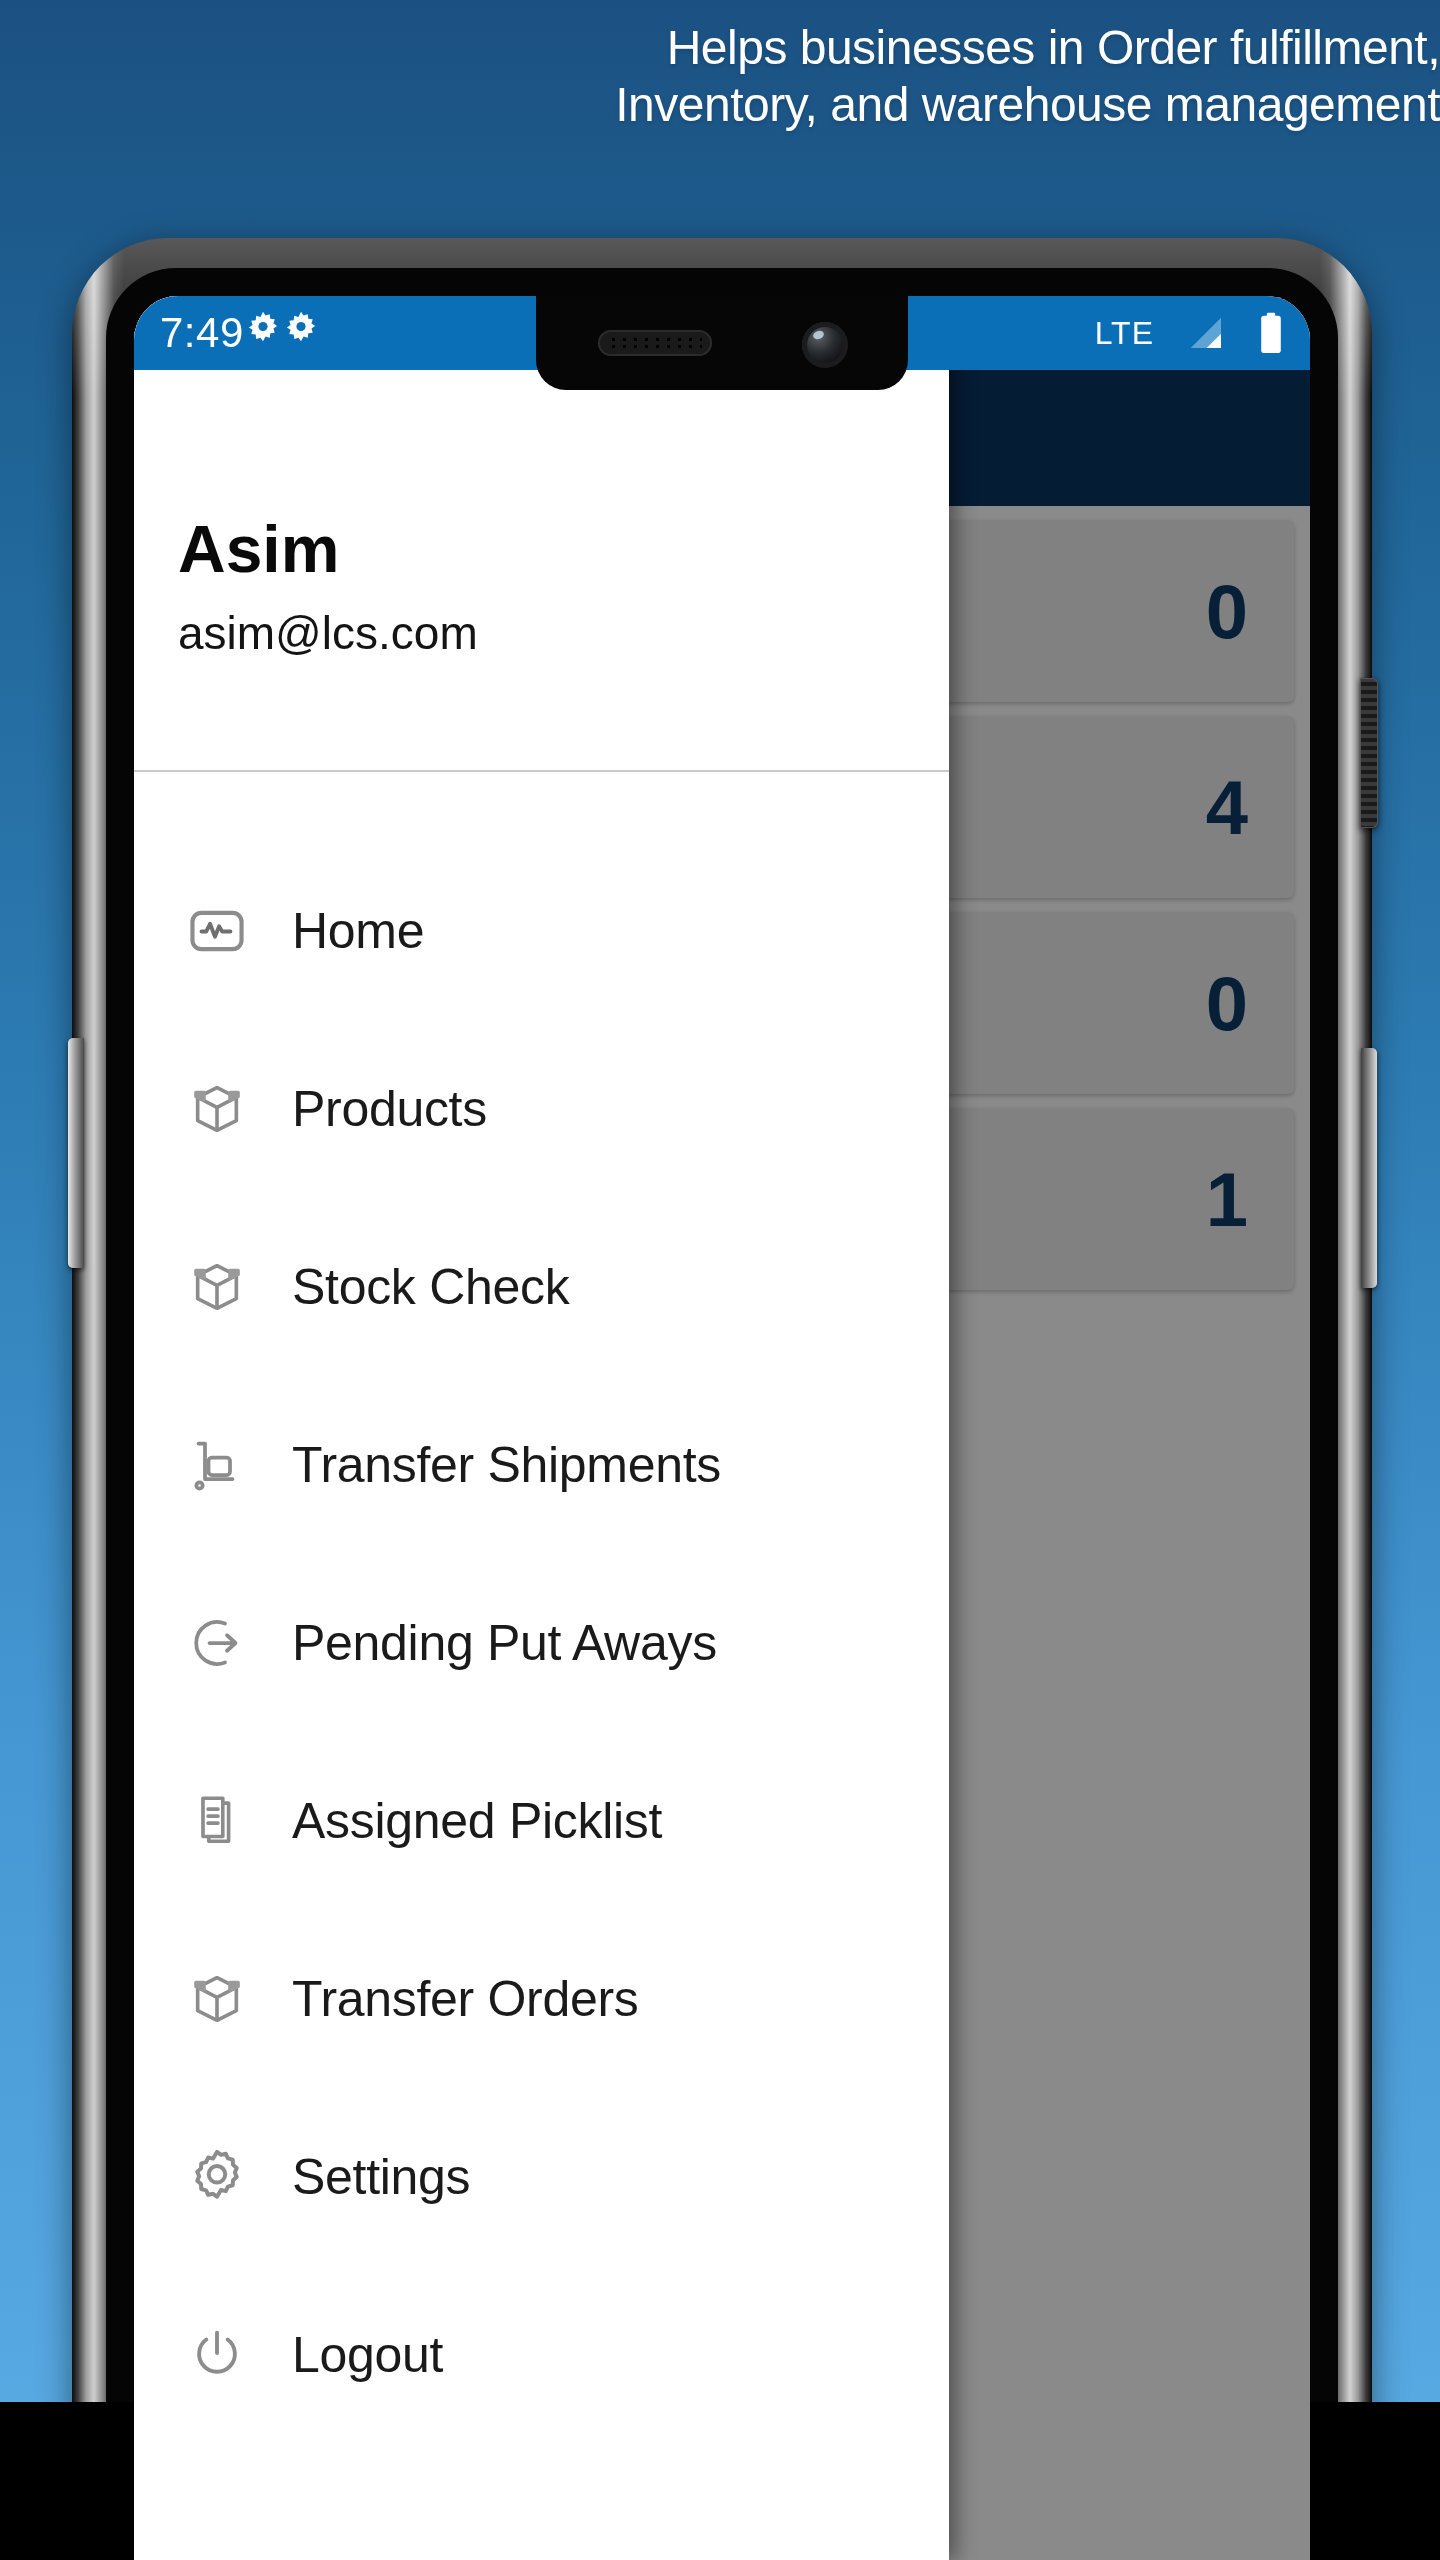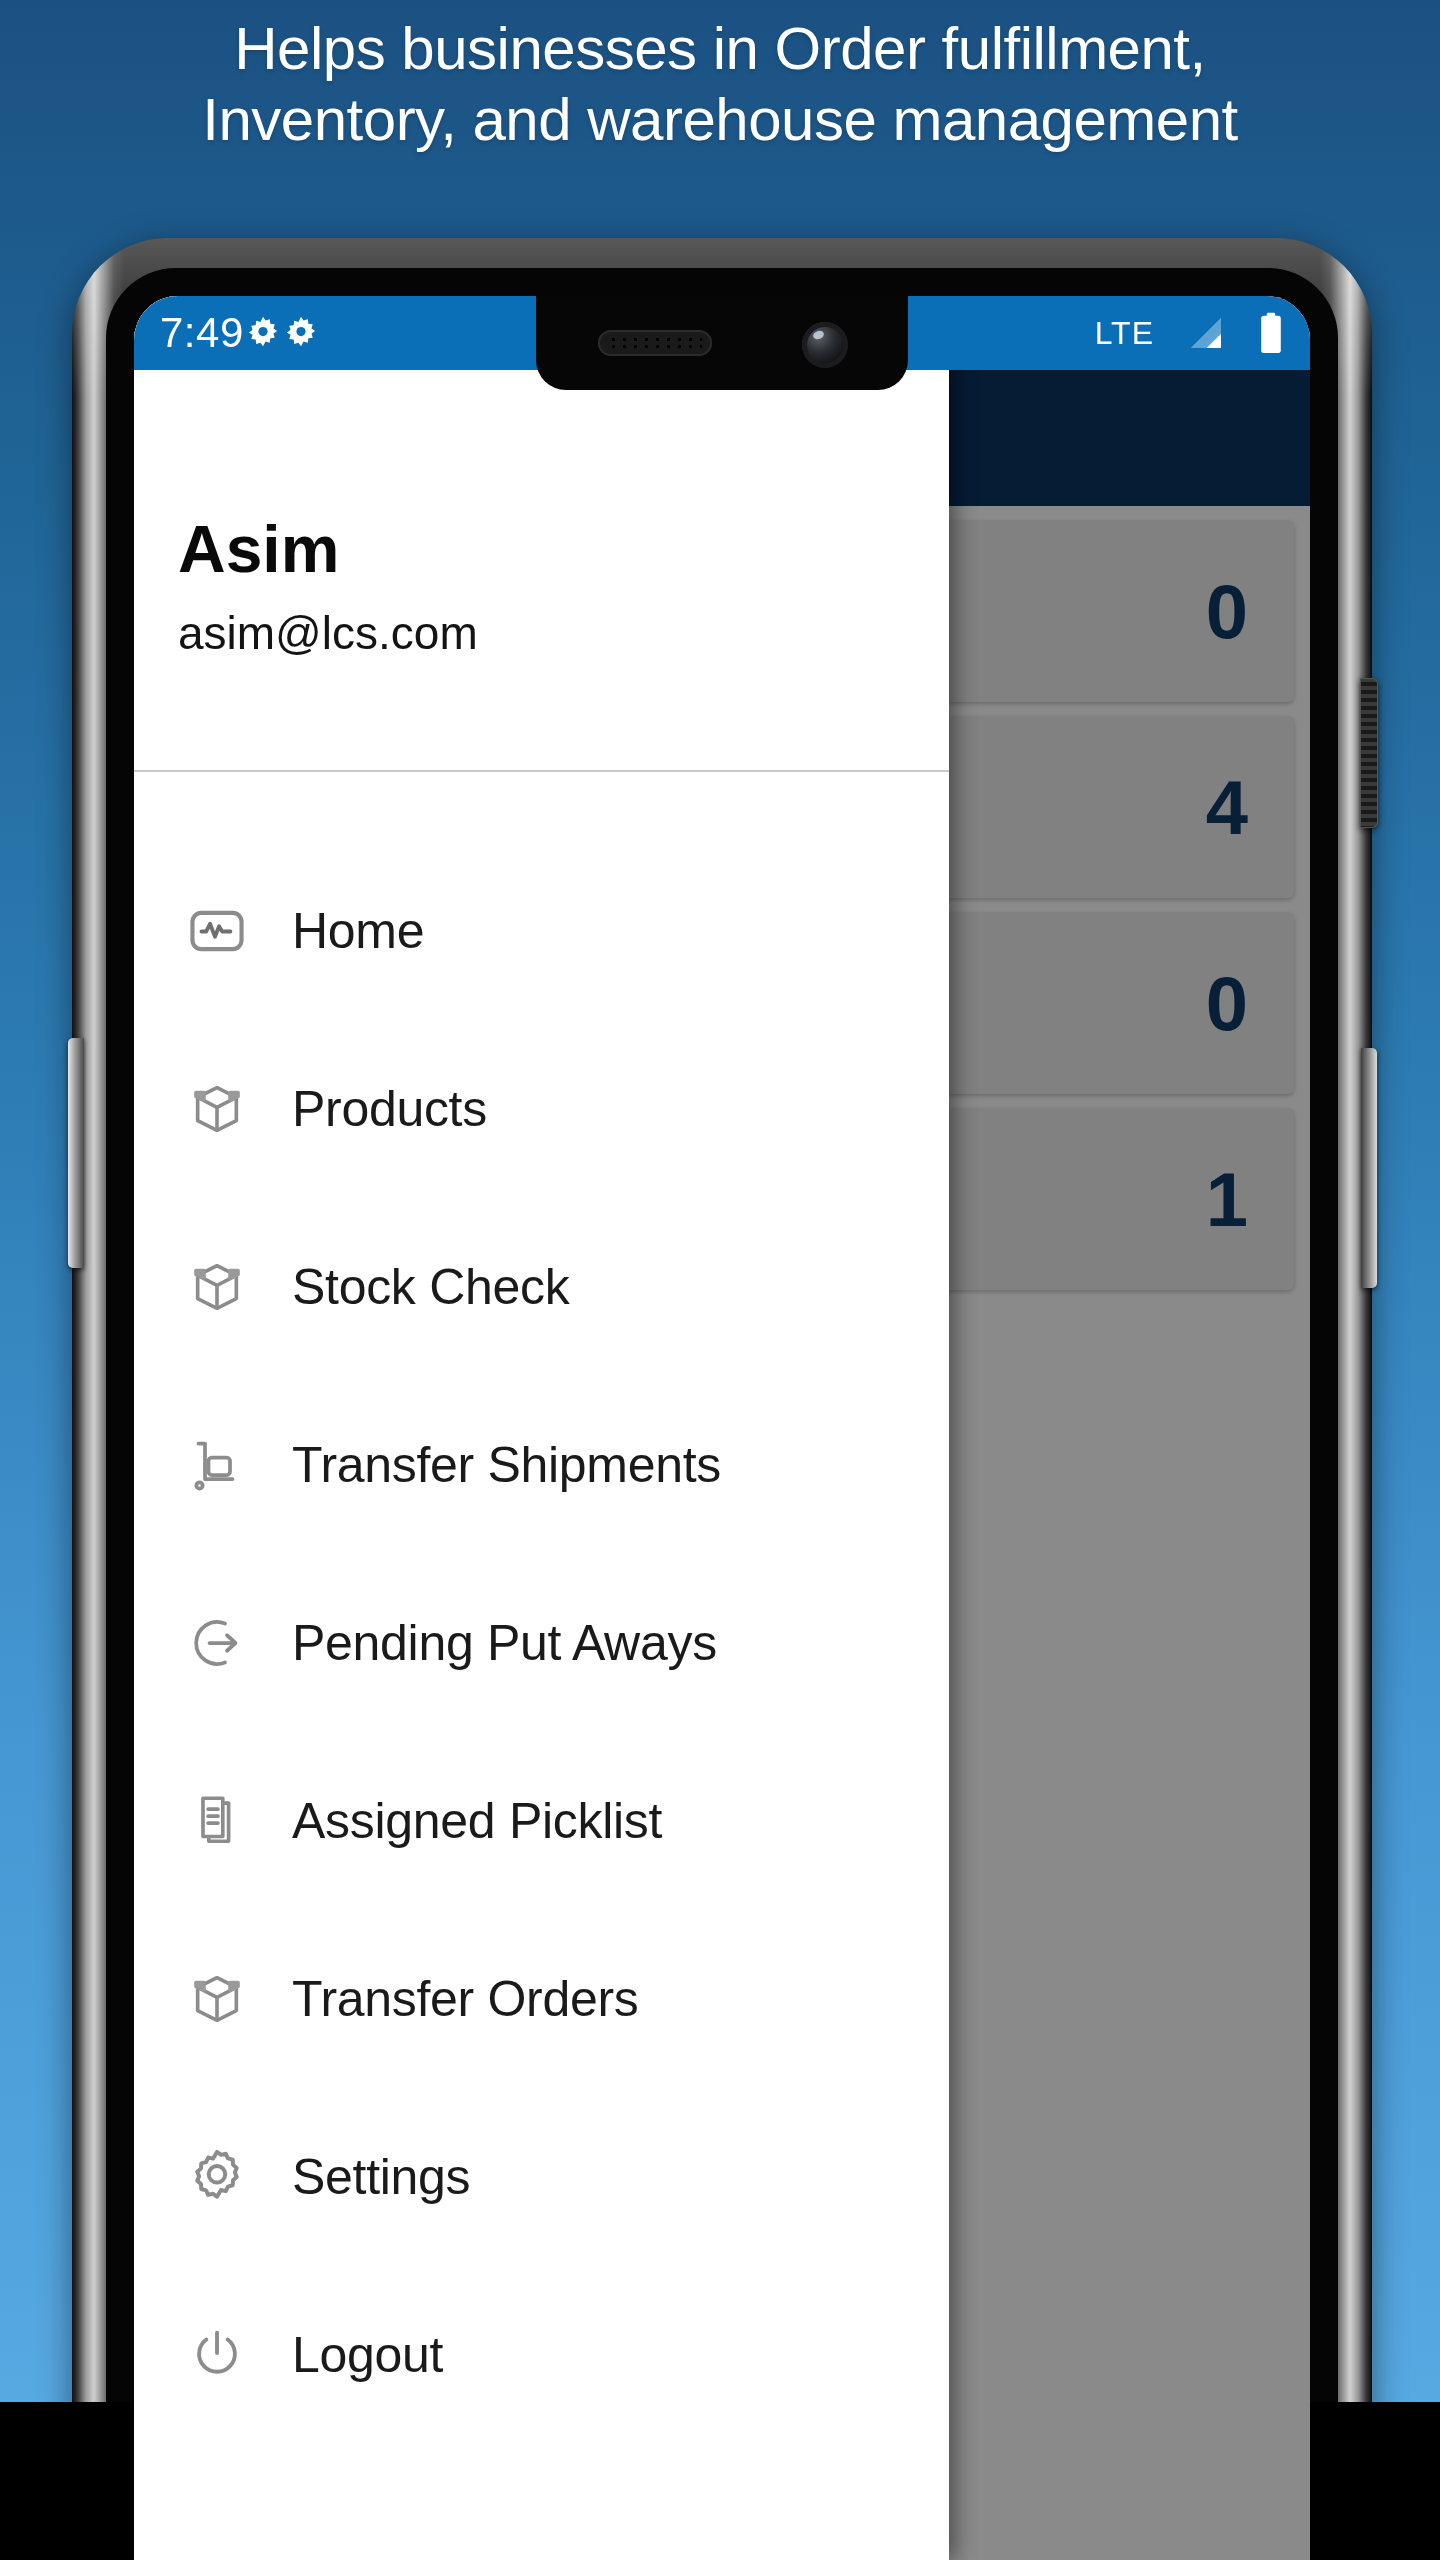--- a/index.html
+++ b/index.html
@@ -9,23 +9,23 @@
     background:#000;
     position:relative;
   }
 
   
   .promo-bg{
     position:absolute; left:0; top:0; width:1440px; height:2410px;
     background:linear-gradient(180deg,#1b5182 0%, #1f6395 18%, #2d7cb4 45%, #4597d3 72%, #57a9e2 100%);
   }
   .promo-caption{
-    position:absolute; left:0; top:14px; width:1440px;
-    text-align:center; color:#ffffff;
-    font-size:60px; line-height:1.18; font-weight:400;
+    position:absolute; left:0; top:20px; width:1440px;
+    text-align:right; color:#ffffff;
+    font-size:48px; line-height:1.18; font-weight:400;
     letter-spacing:-0.5px;
     text-shadow:0 2px 4px rgba(0,0,0,.18);
   }
   .bottom-black{
     position:absolute; left:0; top:2402px; width:1440px; height:158px; background:#000;
   }
 
   
   .phone{
     position:absolute; left:72px; top:238px; width:1300px; height:2322px;
@@ -86,21 +86,21 @@
     border-radius:50%; background:rgba(220,235,250,.72); transform:rotate(-18deg);
   }
 
   
   .statusbar{
     position:absolute; left:0; top:0; width:100%; height:74px;
     background:#0b6fb8; color:#fff; z-index:35;
     display:flex; align-items:center; justify-content:space-between;
     padding:0 22px 0 26px;
   }
-  .sb-left{ display:flex; align-items:center; }
+  .sb-left{ display:flex; }
   .sb-time{ font-size:42px; font-weight:400; letter-spacing:.5px; }
   .sb-right{ display:flex; align-items:center; gap:32px; padding-right:4px; }
   .lte{ font-size:32px; letter-spacing:1px; }
   svg.ic{ display:block; }
 
   
   .app{
     position:absolute; inset:0; background:#ffffff; z-index:5;
   }
   .appbar{

